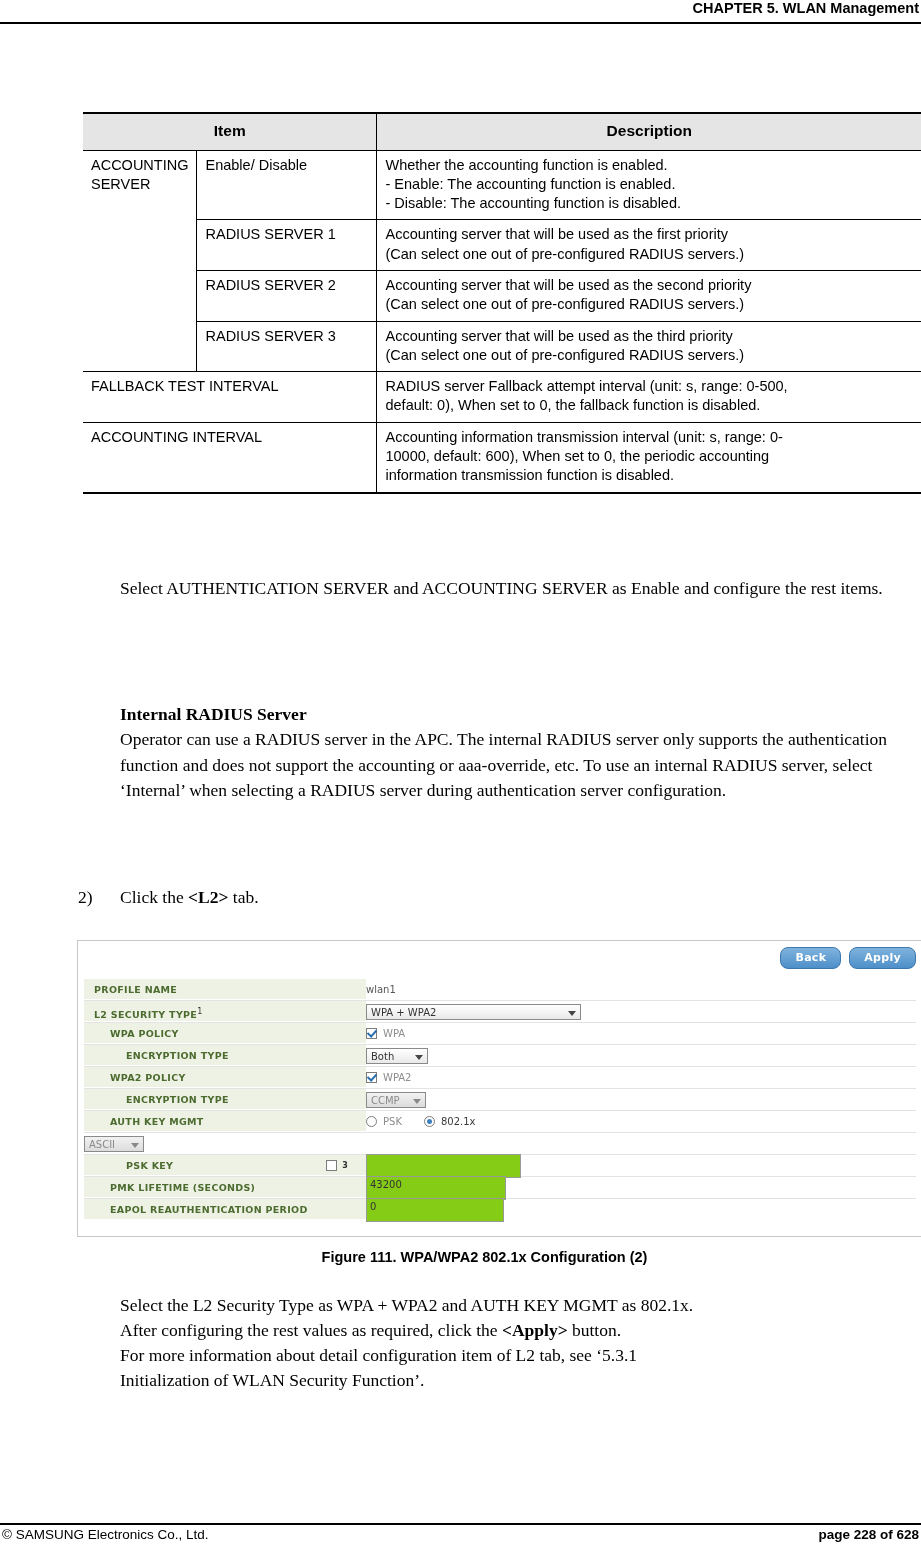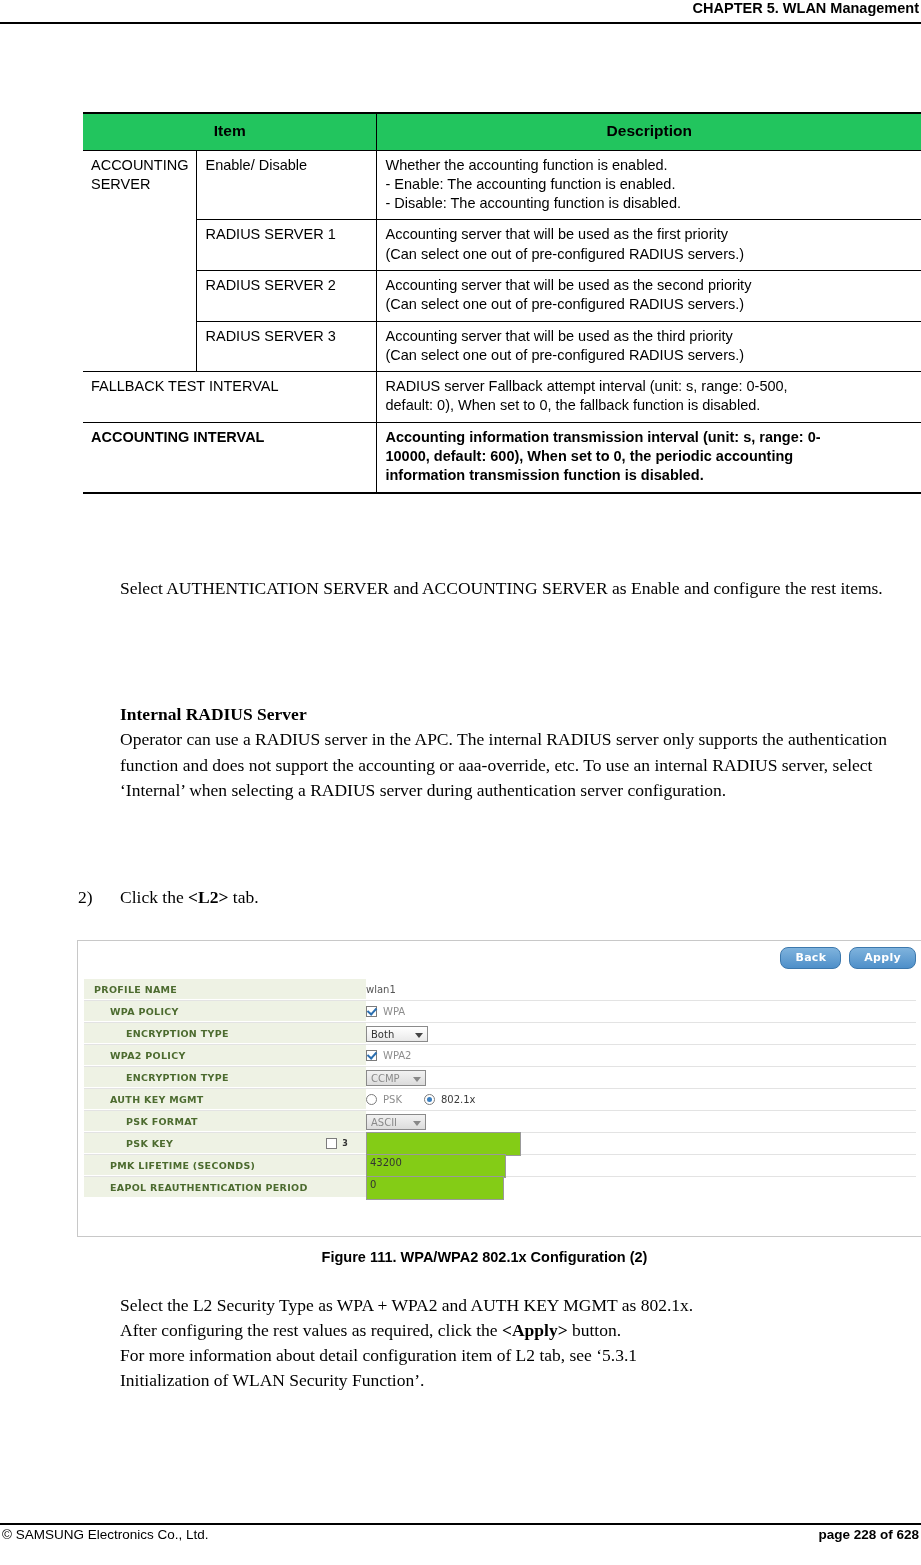--- a/index.html
+++ b/index.html
@@ -53,31 +53,31 @@
     line-height: 1.33;
   }
   .spec-table td, .spec-table th {
     border: 1px solid #000000;
     padding: 5px 8px 6px 8px;
     vertical-align: top;
     text-align: left;
     font-weight: normal;
   }
   .spec-table thead th {
-    background: #22c55e;
+    background: #e5e5e5;
     text-align: center;
     font-weight: bold;
     font-size: 15.5px;
     padding: 7px 4px 8px 4px;
     border-top: 2px solid #000;
     border-bottom: 1px solid #000;
   }
   .spec-table .col-item { width: 85px; }
   .spec-table .col-sub  { width: 163px; }
-  .spec-table tr.last-row td { border-bottom: 2px solid #000; font-weight: bold; }
+  .spec-table tr.last-row td { border-bottom: 2px solid #000; }
   .nowrapline { display:block; }
 
   
   .spec-table { border-left: none; border-right: none; }
   .spec-table td:first-child, .spec-table th:first-child { border-left: none; }
   .spec-table td:last-child, .spec-table th:last-child { border-right: none; }
 
   
   .para {
     position: absolute;
@@ -368,20 +368,28 @@
 
   <div class="sc-rows">
 
     <div class="sc-row">
       <div class="sc-label">PROFILE NAME</div>
       <div class="sc-value">
         <span class="sc-plaintext">wlan1</span>
       </div>
     </div>
 
+    <div class="sc-row">
+      <div class="sc-label">
+        <span>L2 SECURITY TYPE</span><span class="sup">1</span>
+      </div>
+      <div class="sc-value">
+        <span class="sc-select w-sec">WPA + WPA2</span>
+      </div>
+    </div>
 
     <div class="sc-row">
       <div class="sc-label indent1">WPA POLICY</div>
       <div class="sc-value">
         <span class="chk checked"></span>
         <span class="opt-label">WPA</span>
       </div>
     </div>
 
     <div class="sc-row">
@@ -411,21 +419,20 @@
       <div class="sc-value">
         <span class="radio"></span>
         <span class="opt-label">PSK</span>
         <span style="width:10px;display:inline-block;"></span>
         <span class="radio on"></span>
         <span class="opt-label dark">802.1x</span>
       </div>
     </div>
 
     <div class="sc-row">
-      <div class="sc-label indent2">PSK FORMAT</div>
       <div class="sc-value">
         <span class="sc-select gray w-pskfmt">ASCII</span>
       </div>
     </div>
 
     <div class="sc-row">
       <div class="sc-label indent2" style="display:flex;align-items:center;">
         <span style="flex:1 1 auto;">PSK KEY</span>
         <span style="margin-right:18px;display:flex;align-items:center;gap:2px;">
           <span class="chk"></span>

